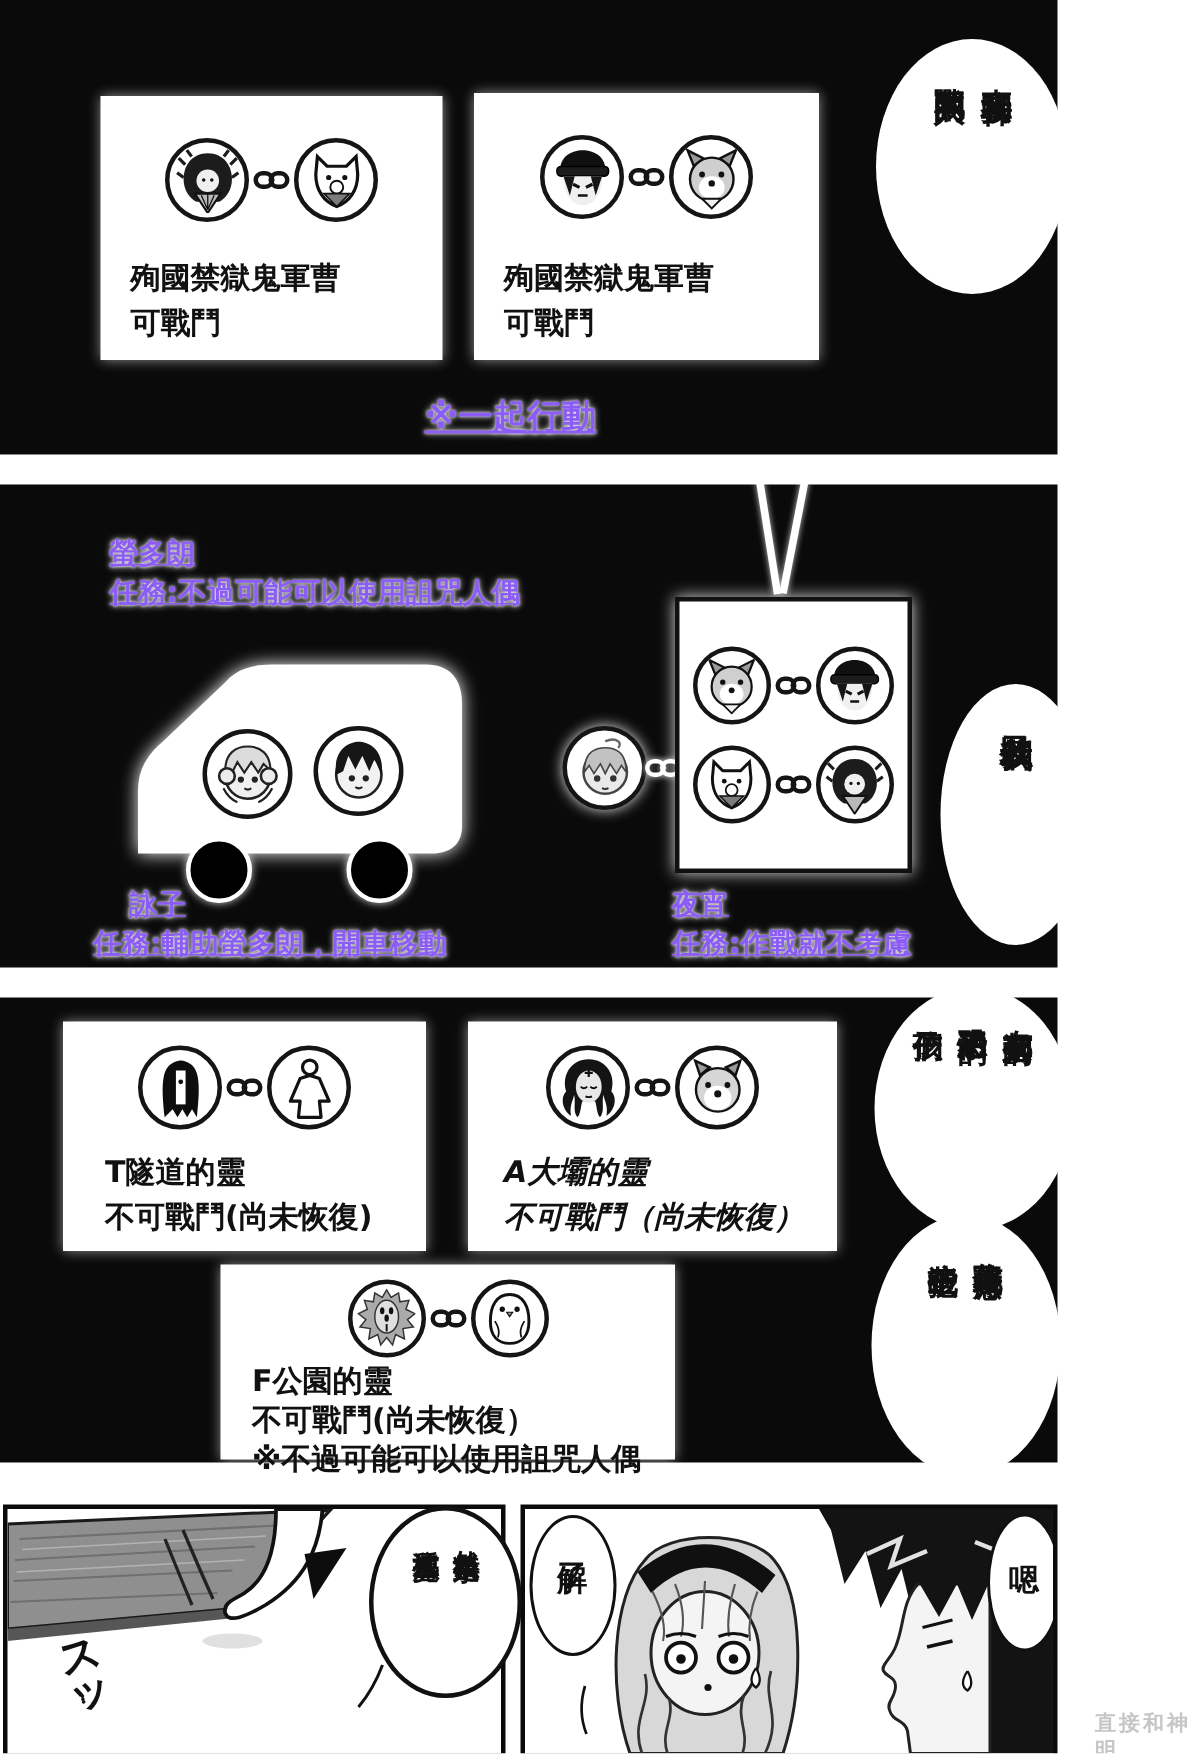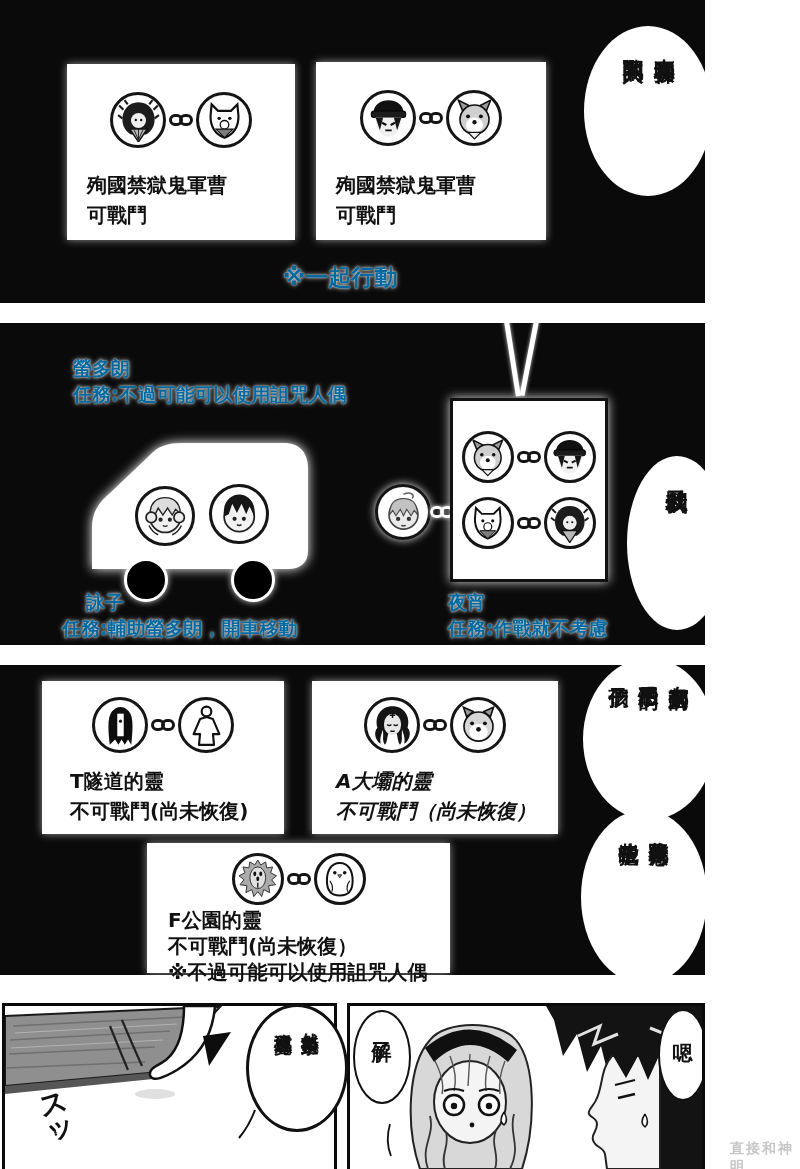--- a/index.html
+++ b/index.html
@@ -13,22 +13,22 @@
             display:flex;align-items:center;justify-content:center;overflow:hidden;flex:0 0 auto;}
   .portrait svg{width:86%;height:86%;}
   .glow{box-shadow:0 0 9px rgba(255,255,255,.9);}
   .p56{width:56px;height:56px;} .p60{width:60px;height:60px;} .p52{width:52px;height:52px;}
   .chain{position:relative;width:24px;height:12px;flex:0 0 auto;}
   .chain::before,.chain::after{content:"";position:absolute;top:0;width:14px;height:12px;
         border:3px solid #151515;border-radius:6px;box-sizing:border-box;}
   .chain::before{left:0;} .chain::after{right:0;}
   .chainw::before,.chainw::after{border-color:#fff;box-shadow:0 0 4px rgba(255,255,255,.8);}
   .card-text{margin:auto 0 10px 20px;font-weight:bold;font-size:20px;line-height:1.5;color:#111;}
-  .wlab{position:absolute;color:#0369a1;font-weight:bold;font-size:19px;white-space:nowrap;
-        text-shadow:0 0 5px rgba(255,255,255,.8),0 0 2px rgba(255,255,255,.9);}
+  .wlab{position:absolute;color:#8b5cf6;font-weight:bold;font-size:19px;white-space:nowrap;
+        text-shadow:0 0 5px rgba(255,255,255,.8),0 0 2px rgba(255,255,255,.9);text-decoration:underline;}
   .v{writing-mode:vertical-rl;text-orientation:upright;}
   .bubble{position:absolute;background:#fff;border-radius:50%;box-sizing:border-box;
           display:flex;justify-content:center;font-weight:bold;color:#111;}
   .bubble .v{padding-top:16px;font-size:20px;letter-spacing:1px;line-height:1.5;}
   .bubble-ink{border:3px solid #111;}
   .tailline{position:absolute;width:5px;height:76px;background:#fff;transform-origin:top center;
             box-shadow:0 0 4px rgba(255,255,255,.8);}
   .wheel{position:absolute;width:44px;height:44px;border-radius:50%;background:#000;
          border:3px solid #fff;box-sizing:border-box;box-shadow:0 0 6px rgba(255,255,255,.8);}
   .iconbox{position:absolute;background:#fff;border:3px solid #111;box-sizing:border-box;

